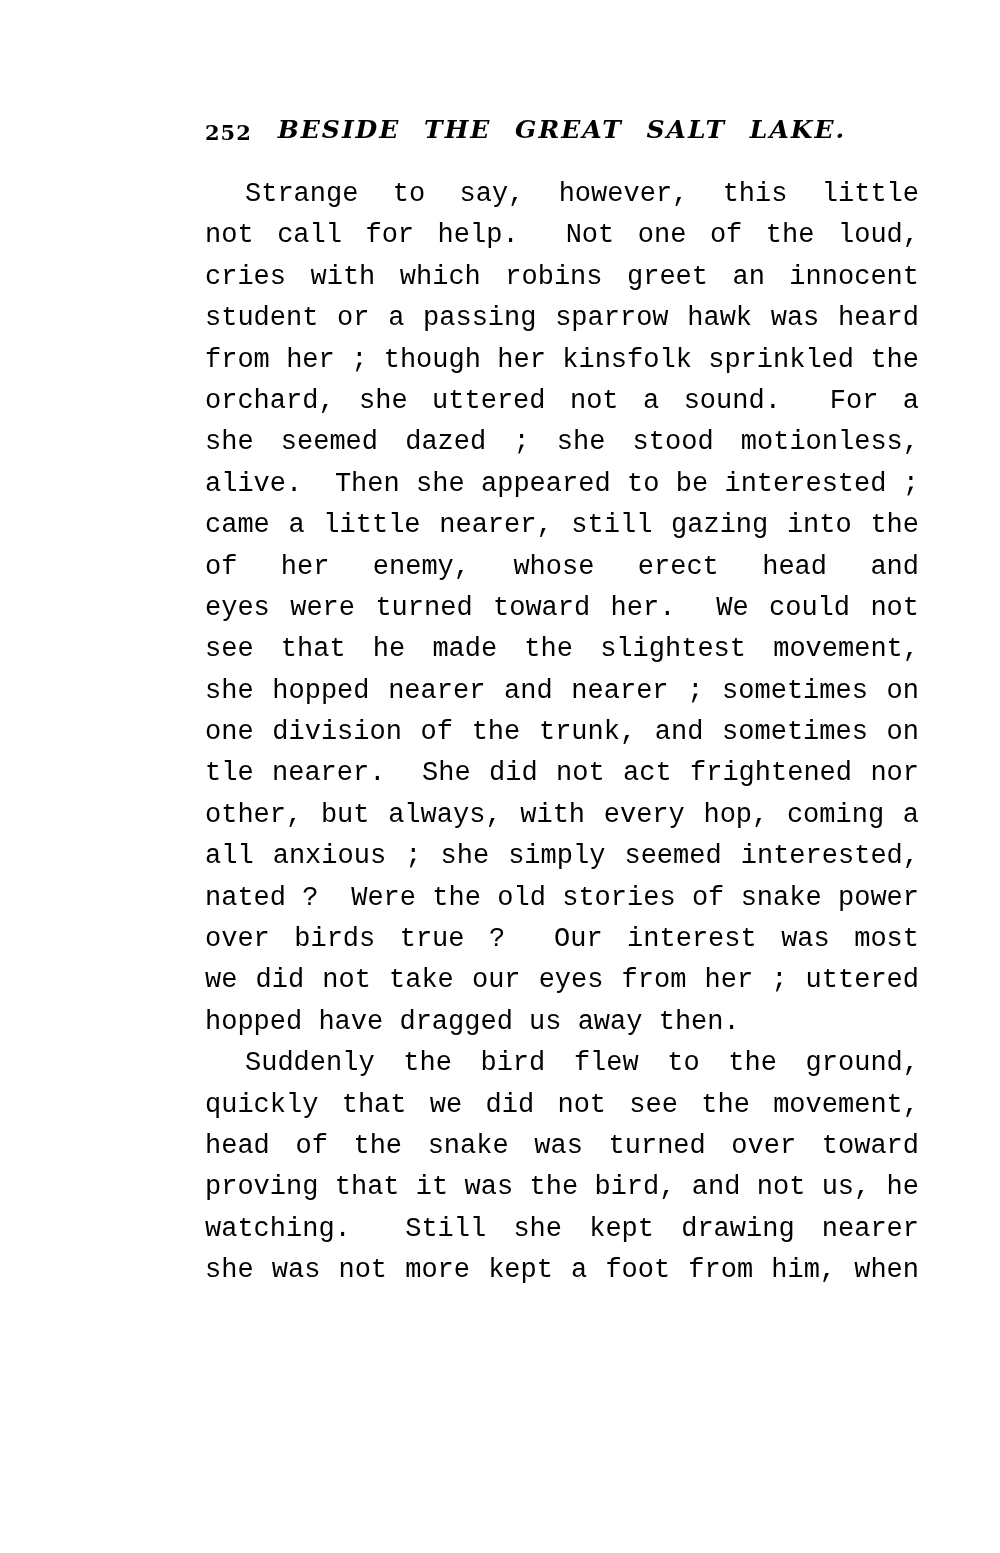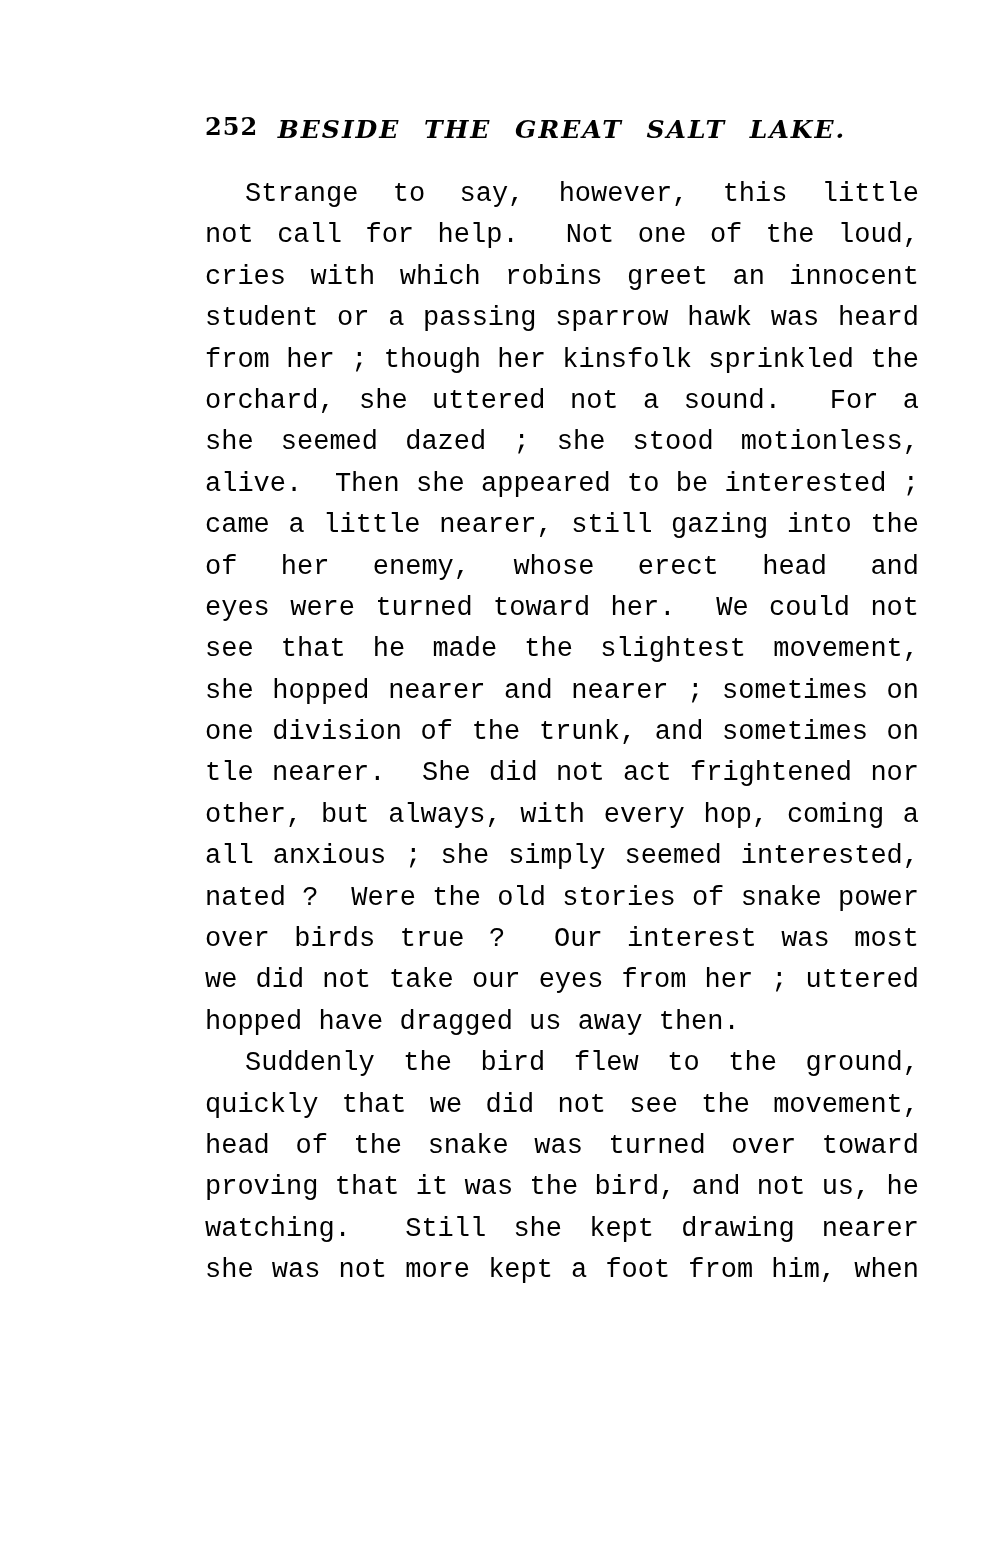--- a/index.html
+++ b/index.html
@@ -19,22 +19,22 @@
   .running-header {
     position: absolute;
     top: 110px;
     left: 205px;
     width: 714px;
     height: 40px;
   }
   .page-number {
     position: absolute;
     left: 0;
-    top: 2px;
-    font-size: 24px;
+    top: 10px;
+    font-size: 21px;
     font-weight: bold;
     letter-spacing: 1px;
   }
   .running-title {
     text-align: center;
     font-style: italic;
     font-weight: bold;
     font-size: 25px;
     letter-spacing: 2px;
     word-spacing: 13px;

